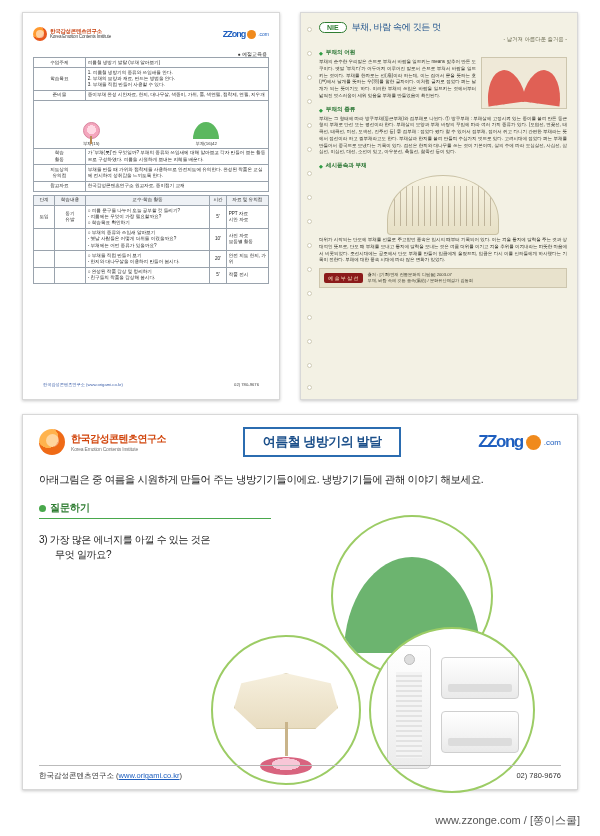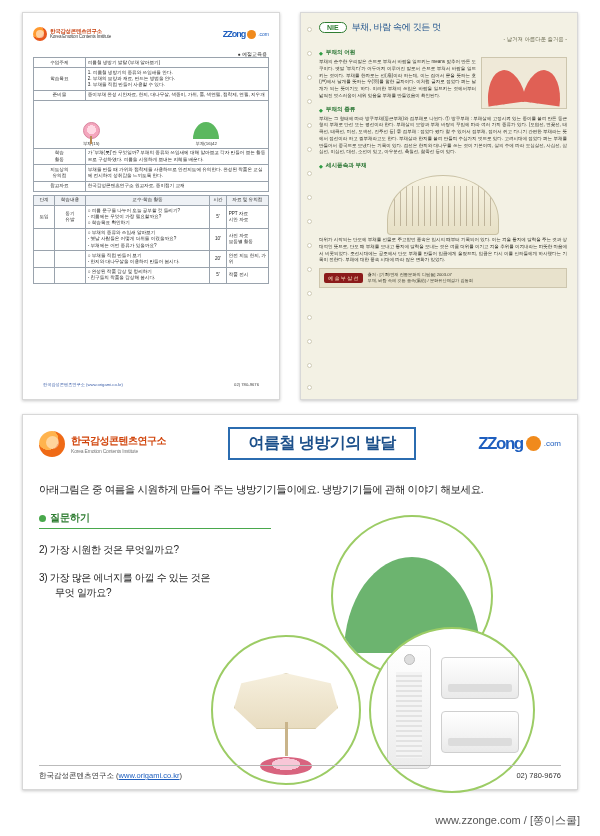--- a/index.html
+++ b/index.html
@@ -133,29 +133,29 @@
     background: radial-gradient(circle at 35% 33%, #ffb34d 0 42%, #ef6a16 43% 100%);
     position: relative;
   }
   .ws-logo-mark::after{
     content:""; position:absolute; left:7px; top:5px; width:13px; height:13px; border-radius:50%;
     background:#ffffff; opacity:.45;
   }
   .ws-logo-txt b { display:block; font-size: 10px; color:#d1450c; letter-spacing:-.5px; }
   .ws-logo-txt span { display:block; font-size: 5px; color:#777; letter-spacing:-.2px; }
   .ws-title-box {
-    border: 2px solid #2b6cb0; color: #1b4f8a; font-size: 16px; font-weight: bold;
+    border: 2px solid #2b6cb0; color: #1b4f8a; font-size: 13px; font-weight: bold;
     padding: 4px 18px; letter-spacing: -.5px; background:#fff;
   }
   .ws-zz { display:flex; align-items:center; gap:3px; }
   .ws-zz .z { font-size: 17px; font-weight: bold; color:#1f5fbf; letter-spacing:-1.5px; }
   .ws-zz .dot { width: 15px; height: 15px; border-radius:50%; background:#f08a1c; }
   .ws-zz .com { font-size: 8px; color:#1f5fbf; }
 
-  .ws-lead { margin-top: 23px; font-size: 10.5px; color: #222; letter-spacing: -.4px; }
+  .ws-lead { margin-top: 16px; font-size: 10.5px; color: #222; letter-spacing: -.4px; }
   .ws-q-head { margin-top: 14px; display: flex; align-items: center; gap: 4px; color: #2f7d32; font-size: 10px; font-weight: bold; }
   .ws-q-head .bullet { width: 7px; height: 7px; border-radius: 50%; background: #49a84c; display:inline-block; }
   .ws-q-rule { border-bottom: 1px solid #49a84c; margin-top: 3px; width: 232px; }
   .ws-q { margin-top: 13px; font-size: 10px; color: #222; letter-spacing: -.3px; line-height: 1.5; }
   .ws-q .indent { padding-left: 16px; display: block; }
 
   .ws-foot { position: absolute; left: 16px; right: 16px; bottom: 8px; border-top: 1px solid #bbb; padding-top: 5px; display: flex; justify-content: space-between; font-size: 7.5px; color: #333; }
   .ws-foot a { color: #1f5fbf; text-decoration: underline; }
 
   
@@ -405,24 +405,20 @@
 
       <div class="ws-lead">아래그림은 중 여름을 시원하게 만들어 주는 냉방기기들이에요. 냉방기기들에 관해 이야기 해보세요.</div>
 
       <div class="ws-q-head">
         <span class="bullet"></span>
         <span>질문하기</span>
       </div>
       <div class="ws-q-rule"></div>
 
       <div class="ws-q">
-        <span>2)</span>
-        <span>가장 시원한 것은 무엇일까요?</span>
-      </div>
-      <div class="ws-q">
         <span>3)</span>
         <span>가장 많은 에너지를 아낄 수 있는 것은</span>
         <span class="indent">무엇 일까요?</span>
       </div>
 
       <div class="circ" id="circ-fan">
         <span class="big-fan"></span>
       </div>
 
       <div class="circ" id="circ-umb">

